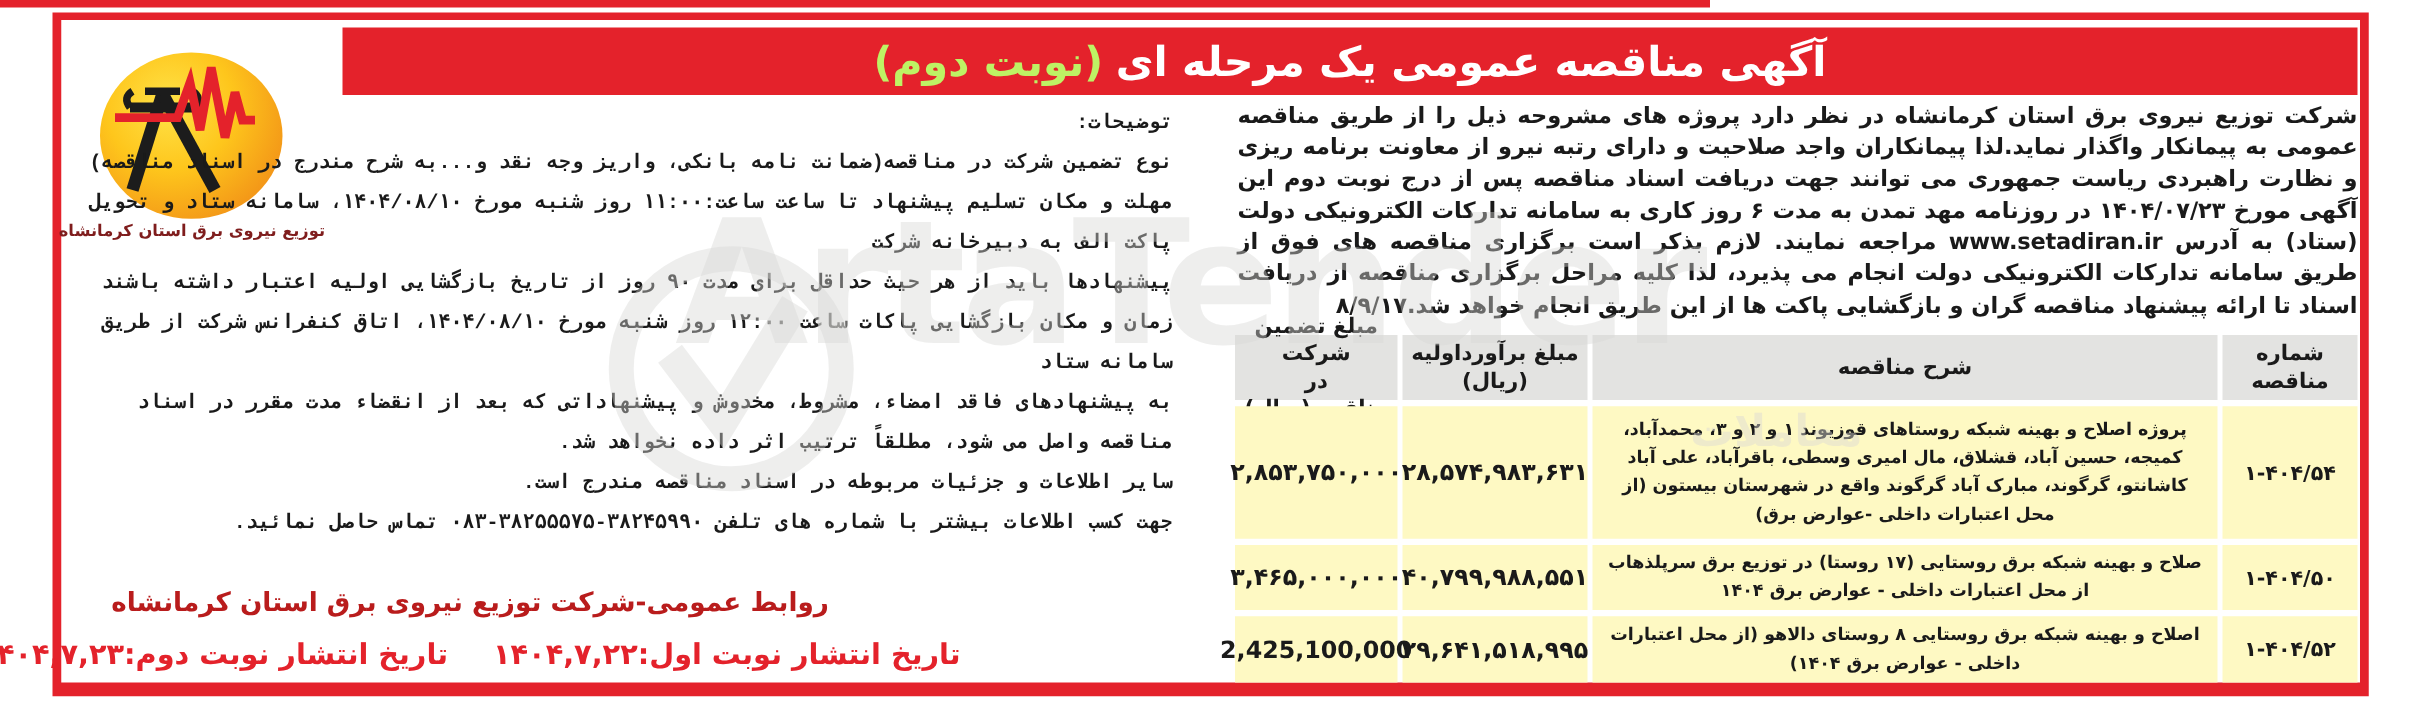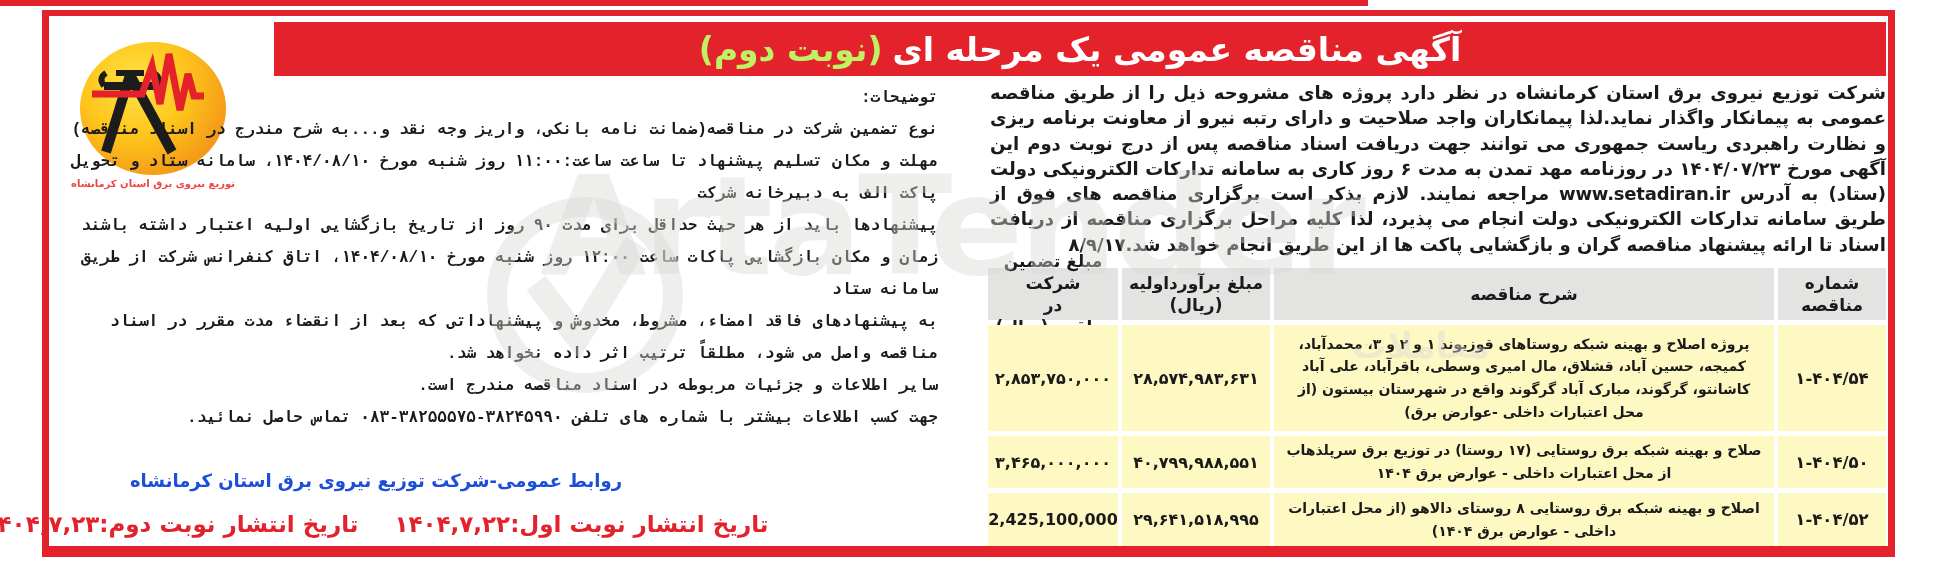--- a/index.html
+++ b/index.html
@@ -19,52 +19,52 @@
   }
   .titlebar .t-main{color:#ffffff;font-weight:bold;font-size:33px;letter-spacing:-0.5px;}
   .titlebar .t-note{color:#bef264;font-weight:bold;font-size:33px;letter-spacing:-0.5px;}
   .logo-wrap{
     position:absolute;left:80px;top:42px;width:146px;height:133px;border-radius:50%;
     background:radial-gradient(circle at 38% 32%, #ffe348 0%, #fec61c 40%, #f49a18 75%, #ee7d1a 100%);
     z-index:3;
   }
   .logo-wrap svg{position:absolute;left:0;top:0;}
   .logo-caption{
-    position:absolute;left:46px;top:178px;width:214px;text-align:center;color:#ef4444;
-    font-size:10px;font-weight:bold;z-index:3;
+    position:absolute;left:46px;top:178px;width:214px;color:#7f1d1d;
+    font-size:13px;font-weight:bold;z-index:3;
   }
   .intro{
     position:absolute;right:49px;top:80px;width:896px;font-size:18px;font-weight:bold;
     line-height:25.3px;text-align:justify;text-align-last:right;z-index:3;letter-spacing:-0.2px;
   }
   .notes{
     position:absolute;right:997px;top:82px;width:886px;font-size:16px;font-weight:bold;
     line-height:32px;text-align:right;z-index:3;letter-spacing:-0.2px;
   }
   .notes .note-line{margin:0;font-family:Liberation Mono, monospace;}
   .signature{
-    position:absolute;left:58px;top:470px;width:636px;text-align:center;color:#1d4ed8;
-    font-size:18px;font-weight:bold;z-index:3;letter-spacing:-0.5px;
+    position:absolute;left:58px;top:470px;width:636px;text-align:center;color:#b91c1c;
+    font-size:21px;font-weight:bold;z-index:3;letter-spacing:-0.5px;
   }
   .pub-dates{
     position:absolute;left:50px;top:511px;width:652px;display:flex;justify-content:center;
     gap:36px;color:#e4222b;font-size:23px;font-weight:bold;z-index:3;white-space:nowrap;
   }
   .tender-table{
     position:absolute;right:49px;top:268px;width:898px;z-index:2;
     display:grid;grid-template-columns:108px 500px 148px 130px;
     grid-template-rows:52px 106px 52px 53px;column-gap:4px;row-gap:5px;
   }
   .cell{
     display:flex;align-items:center;justify-content:center;text-align:center;
     box-sizing:border-box;padding:0 6px;
   }
   .th{background:#e3e3e1;font-weight:bold;font-size:17px;line-height:1.3;white-space:pre-line;}
   .td{background:#fef9c3;font-weight:bold;}
-  .td-num{font-size:16px;text-align:center;}
+  .td-num{font-size:19px;text-align:center;}
   .td-id{font-size:16.5px;}
   .td-desc{font-size:14px;line-height:1.62;letter-spacing:-0.2px;}
   
   .wm{position:absolute;z-index:5;pointer-events:none;}
   .wm-latin{
     left:540px;top:158px;font-size:138px;font-weight:bold;color:#d8d8d6;opacity:0.42;
     direction:ltr;letter-spacing:-4px;line-height:1;font-family:"DejaVu Sans",sans-serif;
   }
   .wm-fa{right:445px;top:326px;font-size:35px;font-weight:bold;color:#dbd9d5;opacity:0.45;letter-spacing:6px;text-align:right;}
   .wm-mark{left:478px;top:188px;opacity:0.42;}

